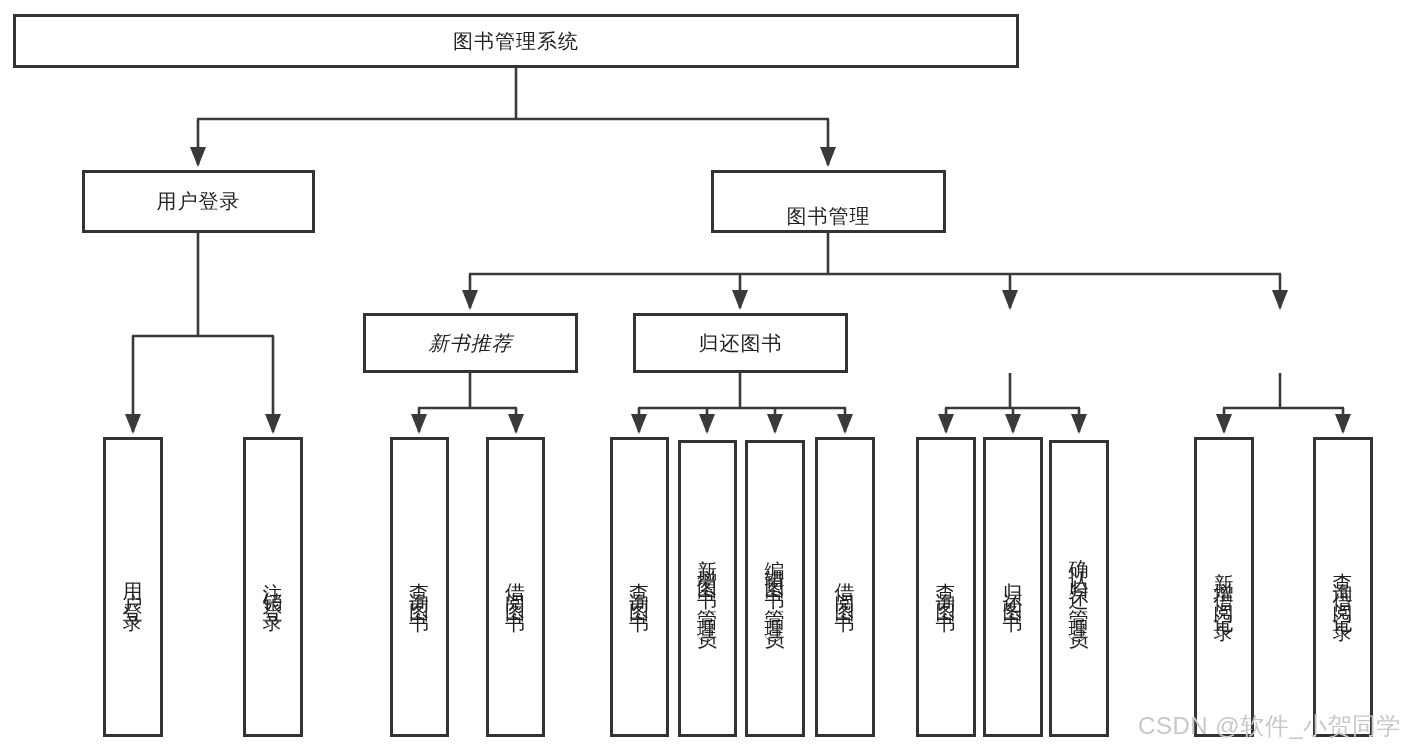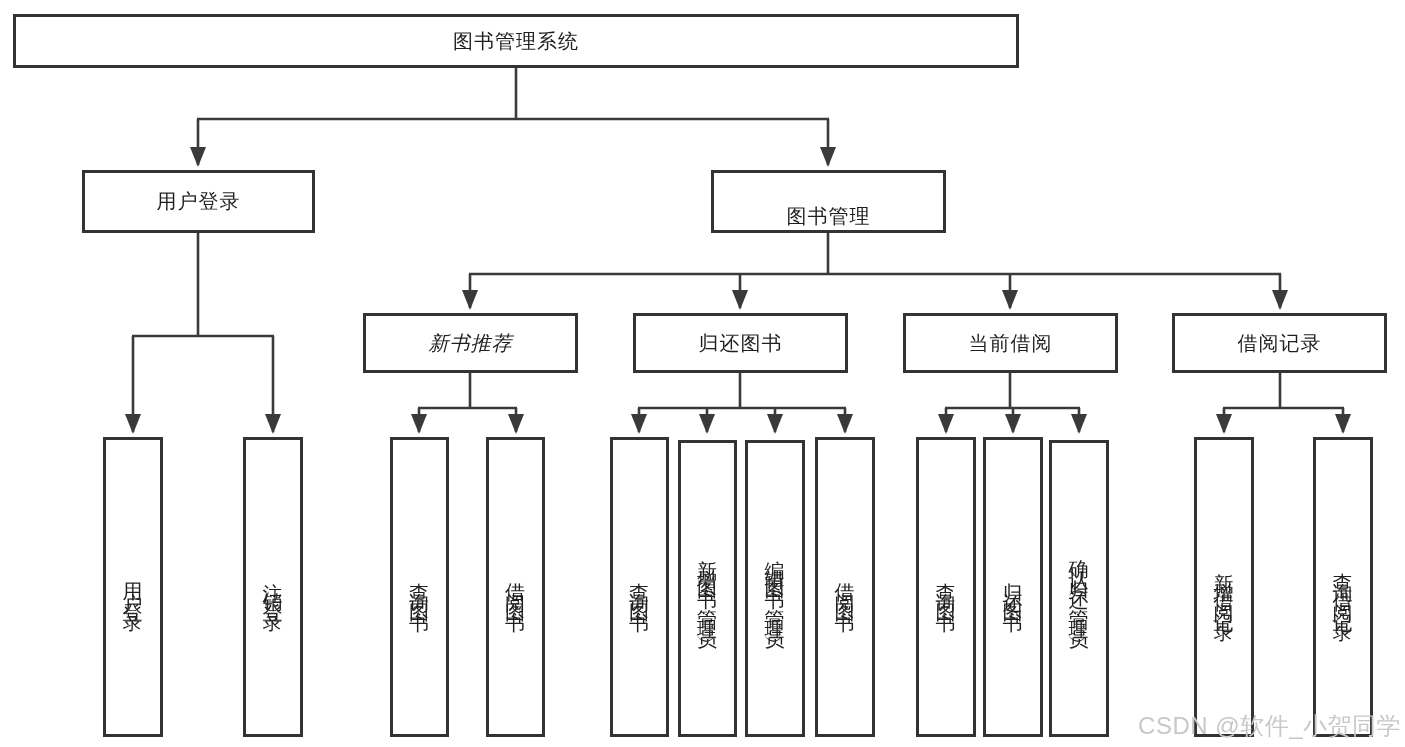--- a/index.html
+++ b/index.html
@@ -111,26 +111,20 @@
   <div class="box" style="left:711px;top:170px;width:235px;height:63px;align-items:flex-end;">
     <span>图书管理</span>
   </div>
 
   <div class="box" style="left:363px;top:313px;width:215px;height:60px;font-style:italic;">
     <span>新书推荐</span>
   </div>
   <div class="box" style="left:633px;top:313px;width:215px;height:60px;">
     <span>归还图书</span>
   </div>
-  <div class="box" style="left:903px;top:313px;width:215px;height:60px;">
-    <span>当前借阅</span>
-  </div>
-  <div class="box" style="left:1172px;top:313px;width:215px;height:60px;">
-    <span>借阅记录</span>
-  </div>
 
   <div class="box vbox" style="left:103px;top:437px;width:60px;height:300px;">
     <span>用户登录</span>
   </div>
   <div class="box vbox" style="left:243px;top:437px;width:60px;height:300px;">
     <span>注销登录</span>
   </div>
 
   <div class="box vbox" style="left:390px;top:437px;width:59px;height:300px;">
     <span>查询图书</span>

